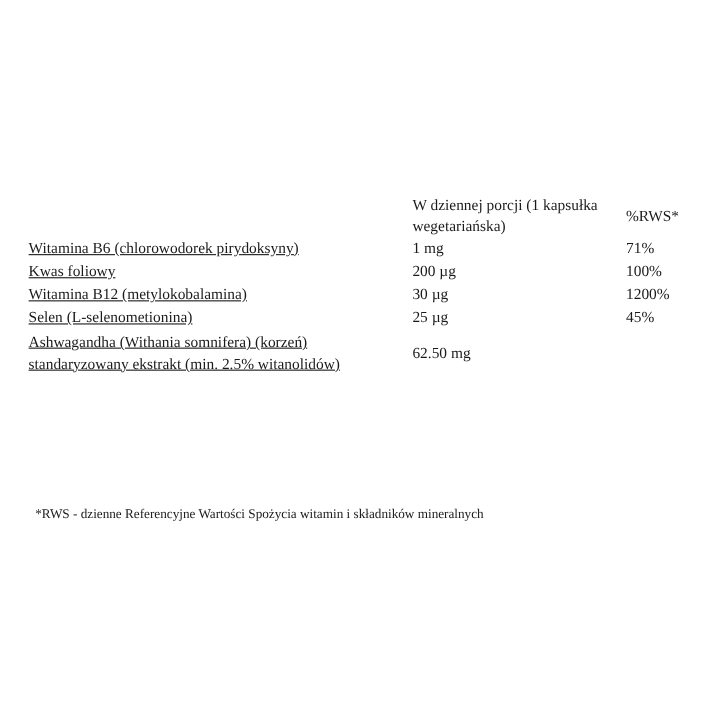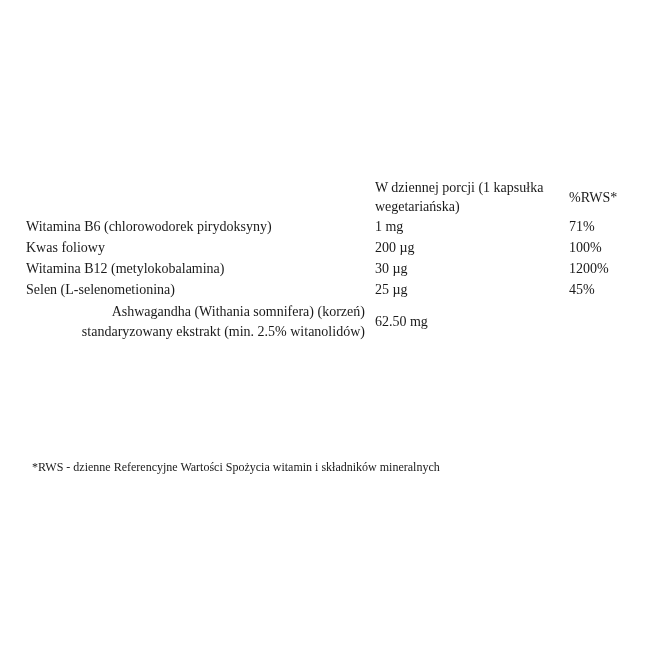--- a/index.html
+++ b/index.html
@@ -36,21 +36,21 @@
   .nutrition-table th {
     padding: 0;
     margin: 0;
     text-align: left;
     font-weight: normal;
     vertical-align: baseline;
     white-space: nowrap;
   }
 
   
-  .col-name   { width: 352px; }
+  .col-name   { width: 352px; text-decoration: underline; }
   .col-amount { width: 190px; }
   .col-rws    { width: 58px;  }
 
   thead td.col-name { }
 
   thead .hdr-amount {
     white-space: normal;
     vertical-align: top;
     padding-right: 16px;
     line-height: 19.4px;
@@ -66,21 +66,20 @@
   tbody tr.row-tall td {
     height: 40px;
     vertical-align: middle;
   }
 
   tbody tr.row-tall td.col-name {
     white-space: normal;
     line-height: 19.4px;
     vertical-align: middle;
     padding-right: 10px;
-    text-align: right;
   }
 
   .footnote {
     position: absolute;
     left: 32px;
     top: 458px;
     font-size: 12px;
     line-height: 18px;
     white-space: nowrap;
   }

